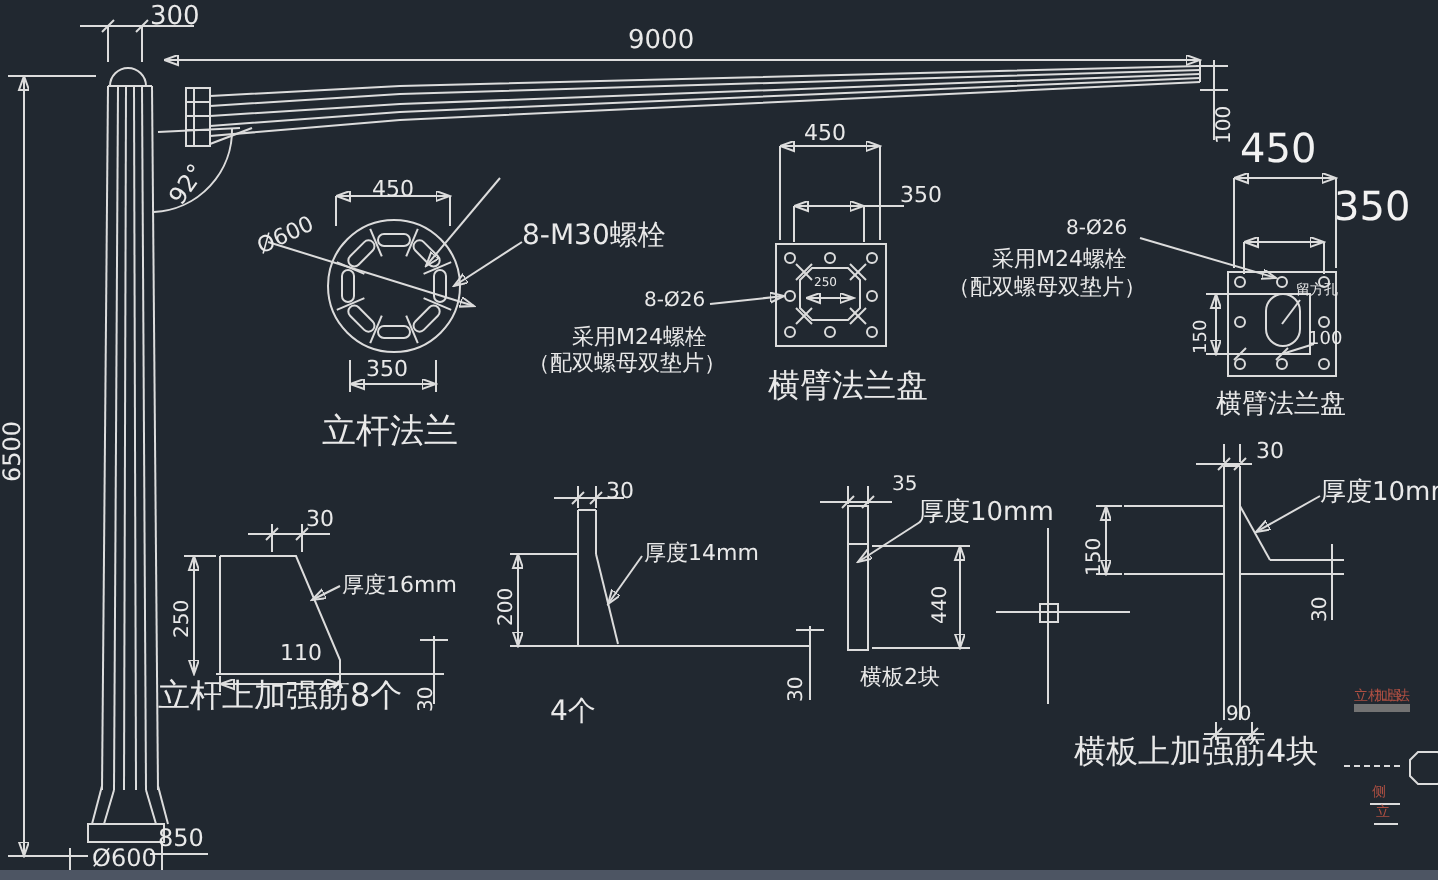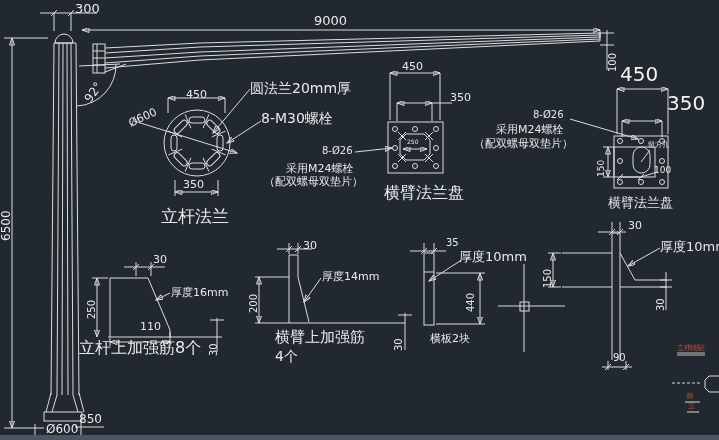--- a/index.html
+++ b/index.html
@@ -270,21 +270,20 @@
 <span class="lbl rot" style="left:0px;top:241px;font-size:12px">6500</span>
 <span class="lbl" style="left:83px;top:86px;font-size:12px;transform:rotate(-55deg)">92°</span>
 <span class="lbl rot" style="left:608px;top:72px;font-size:10px">100</span>
 <span class="lbl" style="left:79px;top:413px;font-size:12px">850</span>
 <span class="lbl" style="left:46px;top:423px;font-size:12px">Ø600</span>
 
 <span class="lbl" style="left:128px;top:112px;font-size:11px;transform:rotate(-25deg)">Ø600</span>
 <span class="lbl" style="left:186px;top:89px;font-size:11px">450</span>
 <span class="lbl" style="left:183px;top:179px;font-size:11px">350</span>
 <span class="lbl" style="left:161px;top:208px;font-size:17px">立杆法兰</span>
-<span class="lbl" style="left:250px;top:81px;font-size:14px">圆法兰20mm厚</span>
 <span class="lbl" style="left:261px;top:111px;font-size:14px">8-M30螺栓</span>
 
 <span class="lbl" style="left:402px;top:61px;font-size:11px">450</span>
 <span class="lbl" style="left:450px;top:92px;font-size:11px">350</span>
 <span class="lbl" style="left:407px;top:139px;font-size:6px">250</span>
 <span class="lbl" style="left:384px;top:185px;font-size:16px">横臂法兰盘</span>
 <span class="lbl" style="left:322px;top:146px;font-size:10px">8-Ø26</span>
 <span class="lbl" style="left:286px;top:163px;font-size:11px">采用M24螺栓</span>
 <span class="lbl" style="left:264px;top:176px;font-size:11px">（配双螺母双垫片）</span>
 
@@ -301,34 +300,34 @@
 <span class="lbl" style="left:153px;top:254px;font-size:11px">30</span>
 <span class="lbl rot" style="left:87px;top:319px;font-size:10px">250</span>
 <span class="lbl" style="left:140px;top:321px;font-size:11px">110</span>
 <span class="lbl rot" style="left:209px;top:356px;font-size:10px">30</span>
 <span class="lbl" style="left:171px;top:287px;font-size:11px">厚度16mm</span>
 <span class="lbl" style="left:79px;top:340px;font-size:16px">立杆上加强筋8个</span>
 
 <span class="lbl" style="left:303px;top:240px;font-size:11px">30</span>
 <span class="lbl rot" style="left:249px;top:313px;font-size:10px">200</span>
 <span class="lbl" style="left:322px;top:271px;font-size:11px">厚度14mm</span>
-<span class="lbl" style="left:275px;top:330px;font-size:15px">横臂上加强筋</span>
 <span class="lbl" style="left:275px;top:349px;font-size:14px">4个</span>
 <span class="lbl rot" style="left:394px;top:351px;font-size:10px">30</span>
 
 <span class="lbl" style="left:446px;top:238px;font-size:10px">35</span>
 <span class="lbl" style="left:459px;top:250px;font-size:13px">厚度10mm</span>
 <span class="lbl rot" style="left:466px;top:312px;font-size:10px">440</span>
 <span class="lbl" style="left:430px;top:333px;font-size:11px">横板2块</span>
 
 <span class="lbl" style="left:628px;top:220px;font-size:11px">30</span>
 <span class="lbl rot" style="left:543px;top:288px;font-size:10px">150</span>
 <span class="lbl" style="left:660px;top:240px;font-size:13px">厚度10mm</span>
 <span class="lbl rot" style="left:656px;top:311px;font-size:10px">30</span>
 <span class="lbl" style="left:613px;top:353px;font-size:10px">90</span>
+<span class="lbl" style="left:537px;top:368px;font-size:16px">横板上加强筋4块</span>
 
 <span class="lbl rednote" style="left:677px;top:345px;font-size:7px">立杆上法</span>
 <span class="lbl rednote" style="left:687px;top:345px;font-size:7px">加强</span>
 <span class="lbl" style="left:686px;top:393px;font-size:7px;color:#ad4f42">侧</span>
 <span class="lbl" style="left:688px;top:403px;font-size:7px;color:#ad4f42">立</span>
 
 <div id="bottom-strip"></div>
 </div>
 
 </body></html>

